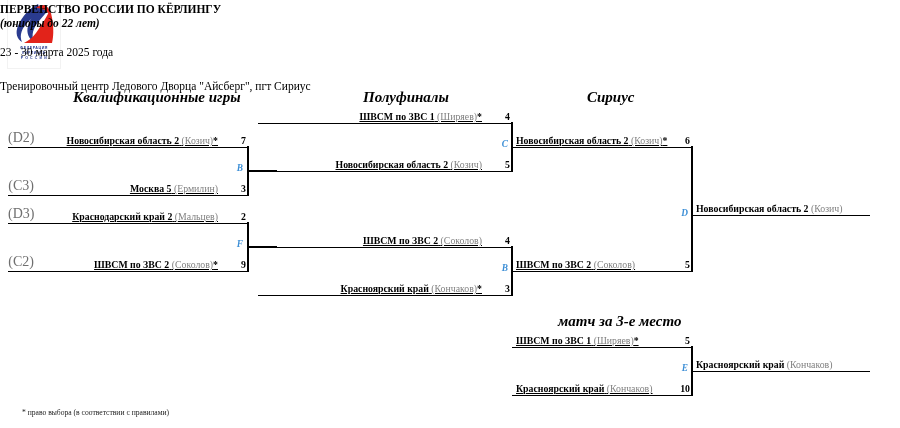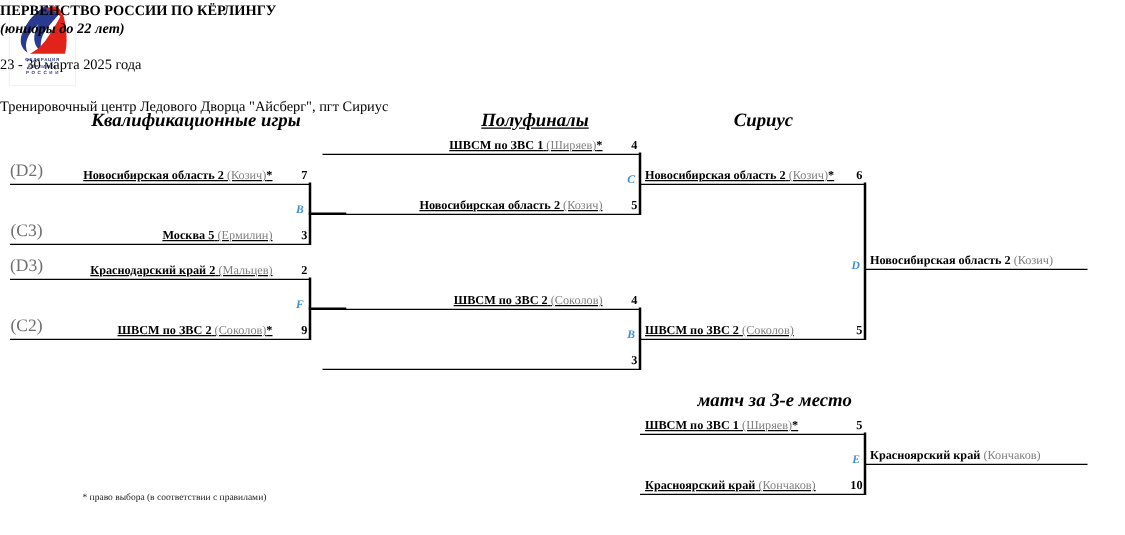--- a/index.html
+++ b/index.html
@@ -150,25 +150,24 @@
   }
   .winner .team .coach {
     font-weight: normal;
     color: #808080;
   }
 
   
   #footnote {
     position: absolute;
     left: 22px;
-    top: 393px;
+    top: 408px;
     font-size: 7.6px;
     color: #222222;
     white-space: nowrap;
-    margin-left: 44px;
   }
 </style>
 </head>
 <body>
 
 <div id="logo">
   <svg class="mark" viewBox="0 0 52 44">
     <path d="M30 2 C22 6, 14 14, 10 24 C7 31, 9 37, 14 40 C11 33, 14 26, 20 20 C24 16, 29 12, 33 10 Z" fill="#2a3b8f"></path>
     <path d="M33 4 C28 9, 22 16, 20 24 C18 31, 21 37, 26 40 C23 33, 25 26, 31 19 C35 14, 39 10, 41 7 Z" fill="#2a3b8f"></path>
     <path d="M42 8 C38 16, 33 24, 28 31 C24 36, 20 39, 16 41 L44 41 C46 34, 46 20, 42 8 Z" fill="#e2231a"></path>
@@ -180,21 +179,21 @@
     <div>Р О С С И И</div>
   </div>
 </div>
 
 <div class="hdr l1">ПЕРВЕНСТВО РОССИИ ПО КЁРЛИНГУ</div>
 <div class="hdr l2">(юниоры до 22 лет)</div>
 <div class="hdr l3">Тренировочный центр Ледового Дворца "Айсберг", пгт Сириус</div>
 <div class="hdr l4">23 - 30 марта 2025 года</div>
 
 <div class="caption" style="left:73px;  top:89px;">Квалификационные игры</div>
-<div class="caption" style="left:385px; top:89px;text-decoration:underline;">Полуфиналы</div>
+<div class="caption" style="left:363px; top:89px;">Полуфиналы</div>
 <div class="caption" style="left:587px; top:89px;">Сириус</div>
 <div class="caption" style="left:558px; top:313px;">матч за 3-е место</div>
 
 <div class="slot name-right" style="left:8px; top:134px; width:240px;">
   <span class="seed">(D2)</span>
   <span class="team"><span>Новосибирская область 2</span> <span class="coach">(Козич)</span><span class="star">*</span></span>
   <span class="score">7</span>
 </div>
 <div class="slot name-right" style="left:8px; top:182px; width:240px;">
   <span class="seed">(C3)</span>
@@ -228,20 +227,21 @@
   <span class="score">5</span>
 </div>
 <div class="vline" style="left:511px; top:122px; height:50px;"></div>
 <div class="gletter" style="left:480px; top:139px; width:28px;">C</div>
 
 <div class="slot name-right" style="left:258px; top:234px; width:254px;">
   <span class="team"><span>ШВСМ по ЗВС 2</span> <span class="coach">(Соколов)</span><span class="star"></span></span>
   <span class="score">4</span>
 </div>
 <div class="slot name-right" style="left:258px; top:282px; width:254px;">
+  <span class="team"><span>Красноярский край</span> <span class="coach">(Кончаков)</span><span class="star">*</span></span>
   <span class="score">3</span>
 </div>
 <div class="vline" style="left:511px; top:246px; height:50px;"></div>
 <div class="gletter" style="left:480px; top:263px; width:28px;">B</div>
 
 <div class="slot name-flush" style="left:512px; top:134px; width:180px;">
   <span class="team"><span>Новосибирская область 2</span> <span class="coach">(Козич)</span><span class="star">*</span></span>
   <span class="score">6</span>
 </div>
 <div class="slot name-flush" style="left:512px; top:258px; width:180px;">

